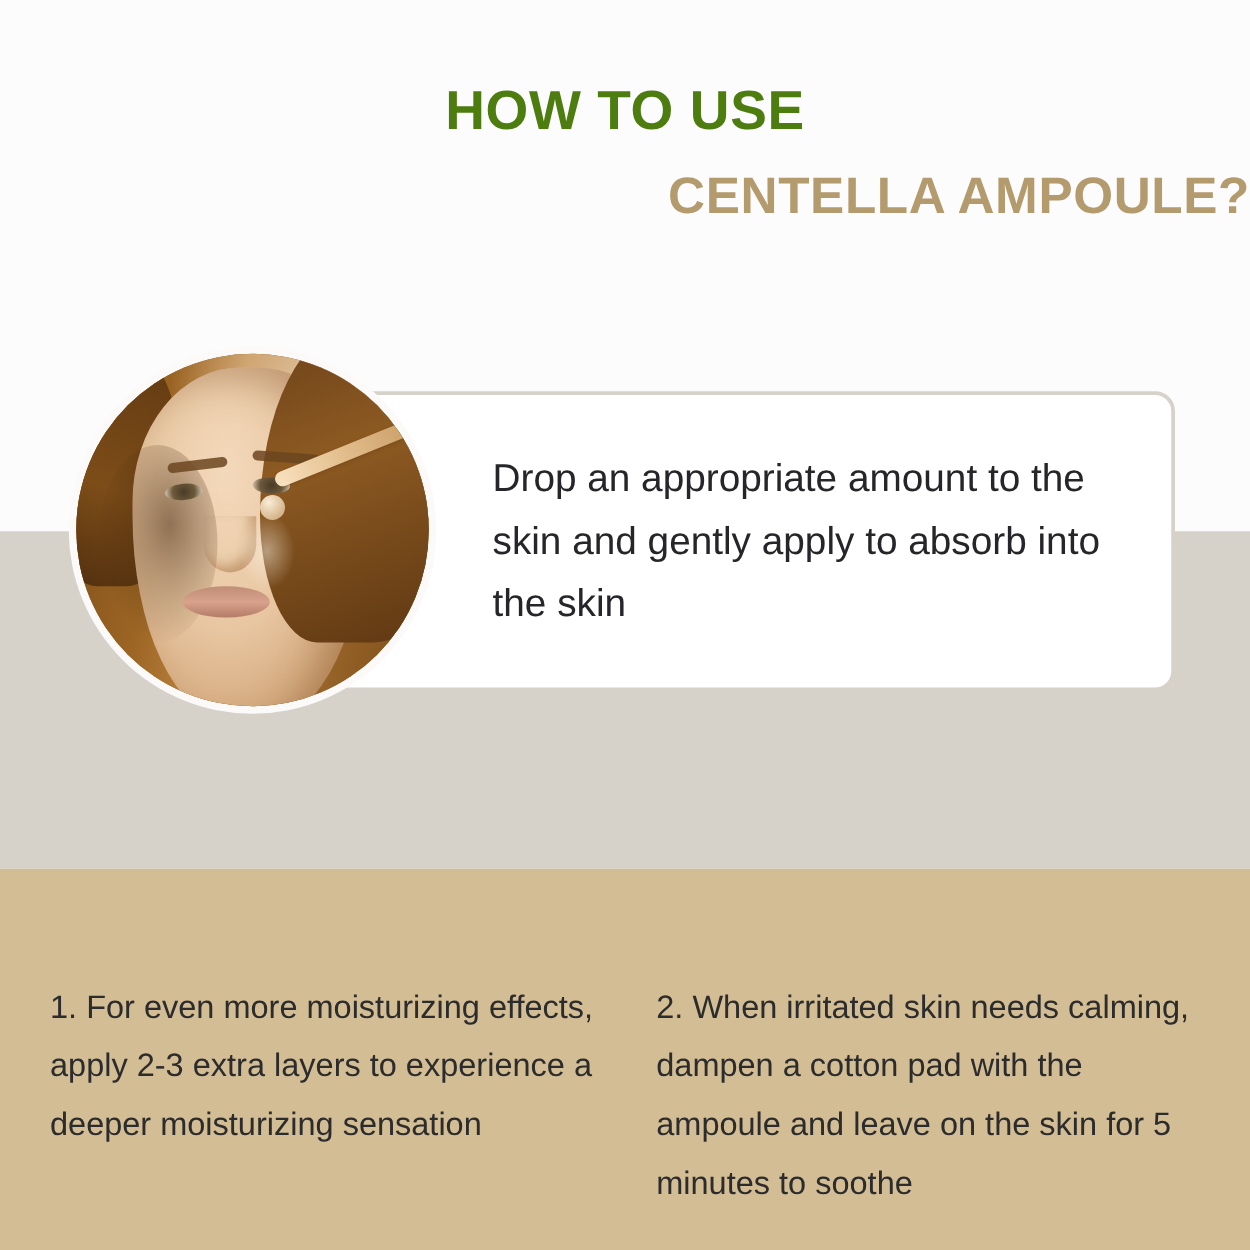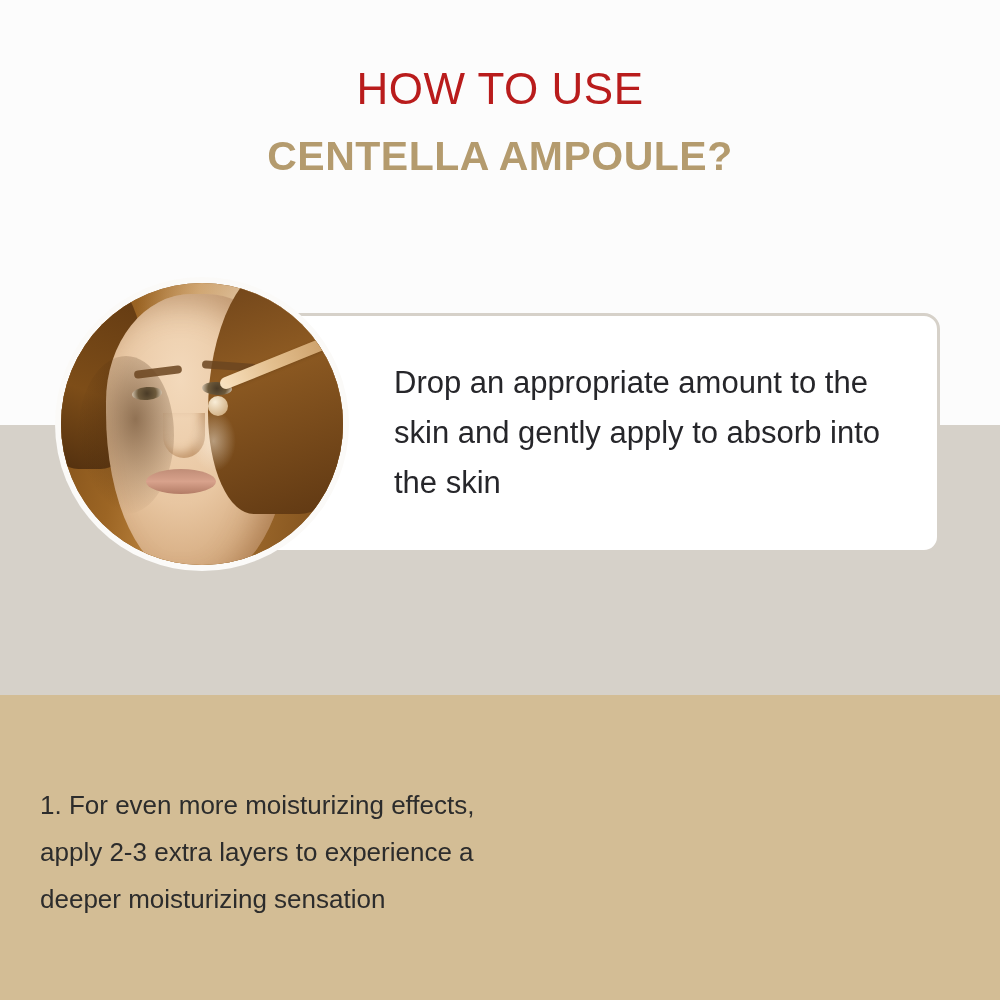--- a/index.html
+++ b/index.html
@@ -43,33 +43,34 @@
 
   
   .title-block {
     position: absolute;
     left: 0; top: 62px;
     width: 1000px;
     text-align: center;
   }
   .title-main {
     font-size: 44px;
-    font-weight: normal;
+    font-weight: bold;
     letter-spacing: 0.5px;
-    color: #b91c1c;
+    color: #4d7c0f;
     line-height: 54px;
     margin: 0;
   }
   .title-sub {
     font-size: 41px;
     font-weight: bold;
     letter-spacing: 0.5px;
     color: #b49b6e;
     line-height: 52px;
     margin: 14px 0 0 0;
+    text-align: right;
   }
 
   
   .card {
     position: absolute;
     left: 196px;
     top: 313px;
     width: 744px;
     height: 240px;
     background: #ffffff;
@@ -259,15 +260,16 @@
       <div class="ph-dropper"></div>
       <div class="ph-drop"></div>
     </div>
   </div>
 
   <div class="card-text">Drop an appropriate amount to the skin and gently apply to absorb into the skin</div>
 
 
   <div class="tips-cols">
     <div class="tip-col left">1. For even more moisturizing effects, apply 2-3 extra layers to experience a deeper moisturizing sensation</div>
+    <div class="tip-col right">2. When irritated skin needs calming, dampen a cotton pad with the ampoule and leave on the skin for 5 minutes to soothe</div>
   </div>
 
 </div>
 
 </body></html>

